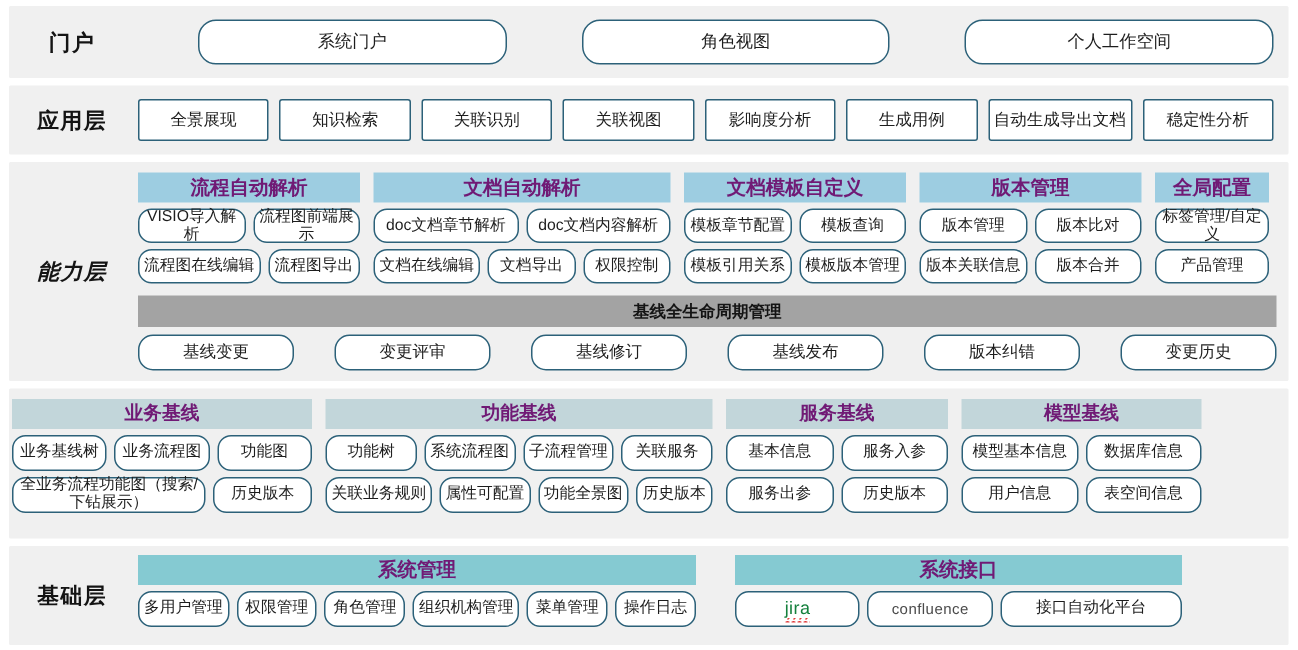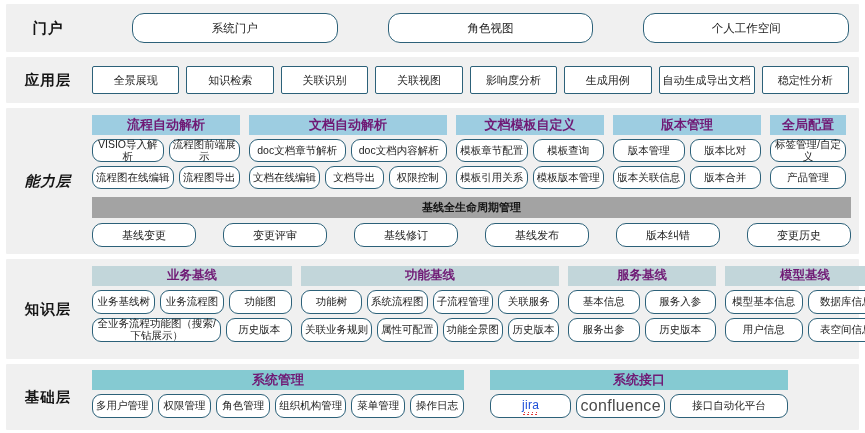--- a/index.html
+++ b/index.html
@@ -108,30 +108,30 @@
   
   .row-base{height:66px;align-items:stretch;margin-bottom:0;}
   .row-base .layer-label{display:flex;align-items:center;justify-content:center;}
   .row-base .layer-body{padding:6px 8px 6px 2px;}
   .base-row{display:flex;gap:26px;}
   .g-sys{width:372px;}
   .g-api{width:298px;}
   .row-base .grid-line .pill{height:24px;font-size:10.5px;}
 
   .jira{
-    font-size:12px;color:#1d4ed8;font-style:normal;letter-spacing:.3px;
+    font-size:12px;color:#15803d;font-style:normal;letter-spacing:.3px;
     position:relative;display:inline-block;padding-bottom:1px;
   }
   .jira::after{
     content:"";position:absolute;left:0;right:0;bottom:-1px;height:3px;
     background:
       radial-gradient(circle at 2px 3px,#e03a3a 1.1px,transparent 1.3px) 0 0/4px 4px repeat-x,
       radial-gradient(circle at 0px 0px,#e03a3a 1.1px,transparent 1.3px) 2px 0/4px 4px repeat-x;
   }
-  .confluence{font-size:16px;color:#4a4a4a;letter-spacing:.3px;}
+  .confluence{font-size:10px;color:#4a4a4a;letter-spacing:.3px;}
 </style>
 </head>
 <body>
 
 <div id="arch">
 
   <div class="layer row-portal">
     <div class="layer-label">门户</div>
     <div class="layer-body">
       <div class="pill">系统门户</div>
@@ -230,21 +230,20 @@
           <div class="pill">基线发布</div>
           <div class="pill">版本纠错</div>
           <div class="pill">变更历史</div>
         </div>
       </div>
 
     </div>
   </div>
 
   <div class="layer row-know">
-    <div class="layer-label">知识层</div>
     <div class="layer-body">
       <div class="group-row">
 
         <div class="group g-biz">
           <div class="group-head gray">业务基线</div>
           <div class="grid-line">
             <div class="pill">业务基线树</div>
             <div class="pill">业务流程图</div>
             <div class="pill">功能图</div>
           </div>

